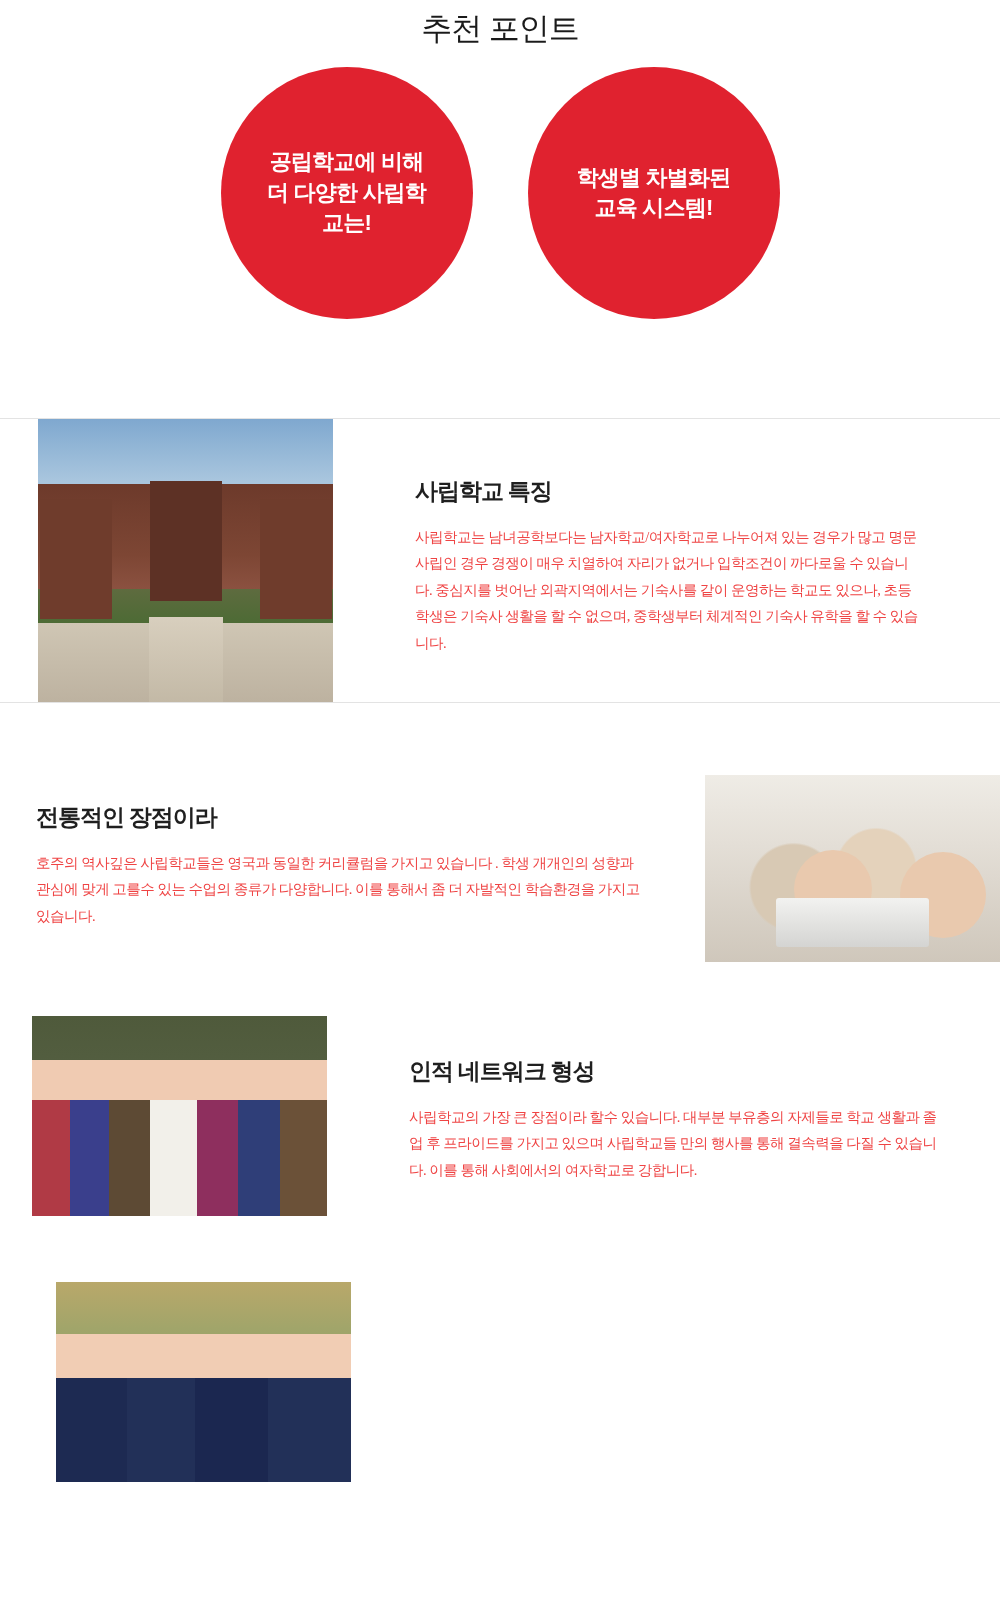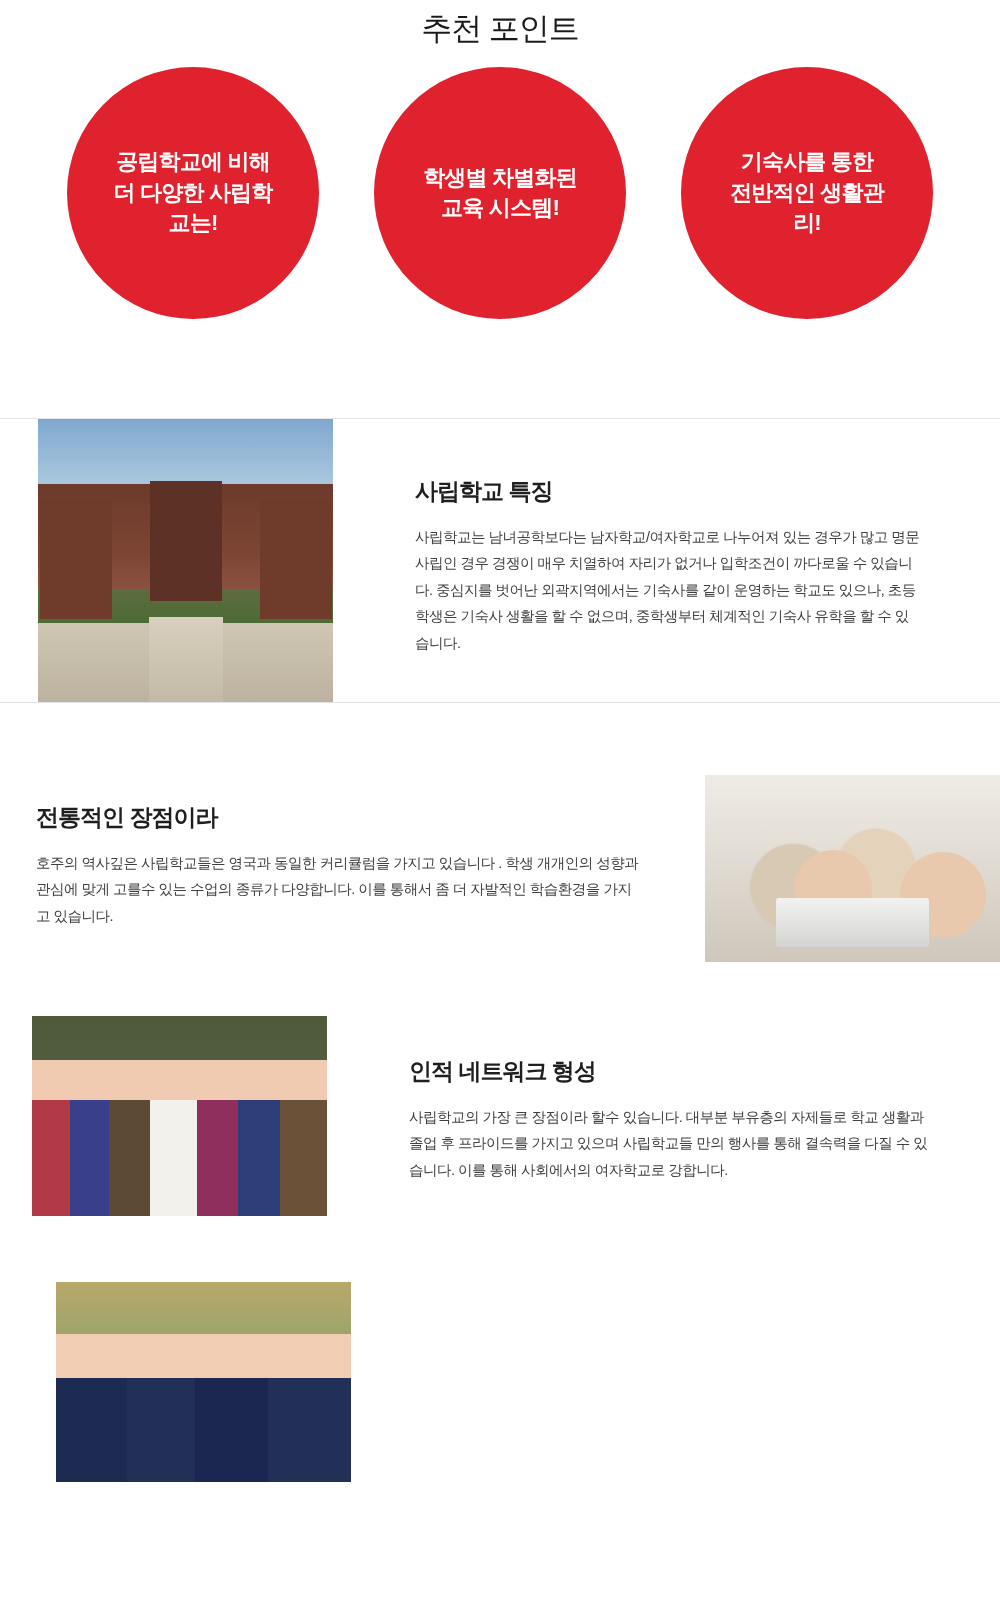--- a/index.html
+++ b/index.html
@@ -61,20 +61,21 @@
     height: 1px;
     background: #e3e3e3;
   }
 
   
   .feature-row {
     position: relative;
     display: flex;
     align-items: flex-start;
     width: 1000px;
+    font-family: Liberation Serif, serif;
   }
   .photo {
     width: 295px;
     height: 283px;
     flex: 0 0 auto;
     overflow: hidden;
     position: relative;
   }
   .photo.small {
     width: 295px;
@@ -90,21 +91,21 @@
   .feature-title {
     font-size: 23px;
     font-weight: bold;
     color: #1f1f1f;
     letter-spacing: -1px;
     margin: 0 0 17px 0;
   }
   .feature-body {
     font-size: 14.5px;
     line-height: 1.82;
-    color: #404040;
+    color: #ef4444;
     letter-spacing: -0.5px;
     margin: 0;
   }
 
   
   .row1 { padding-left: 38px; }
   .row1 .text-col { padding-left: 82px; padding-top: 57px; padding-right: 80px; }
 
   .row2 { padding-left: 36px; padding-top: 72px; }
   .row2 .text-col { padding-top: 27px; padding-right: 40px; width: 560px; }
@@ -238,26 +239,20 @@
         <span>공립학교에 비해</span>
         <span>더 다양한 사립학교는!</span>
       </span>
     </div>
     <div class="circle">
       <span>
         <span>학생별 차별화된</span>
         <span>교육 시스템!</span>
       </span>
     </div>
-    <div class="circle">
-      <span>
-        <span>기숙사를 통한</span>
-        <span>전반적인 생활관리!</span>
-      </span>
-    </div>
   </div>
 </section>
 
 <div class="divider"></div>
 
 <section class="feature-row row1">
   <div class="photo">
     <div class="img-college"></div>
   </div>
   <div class="text-col">

